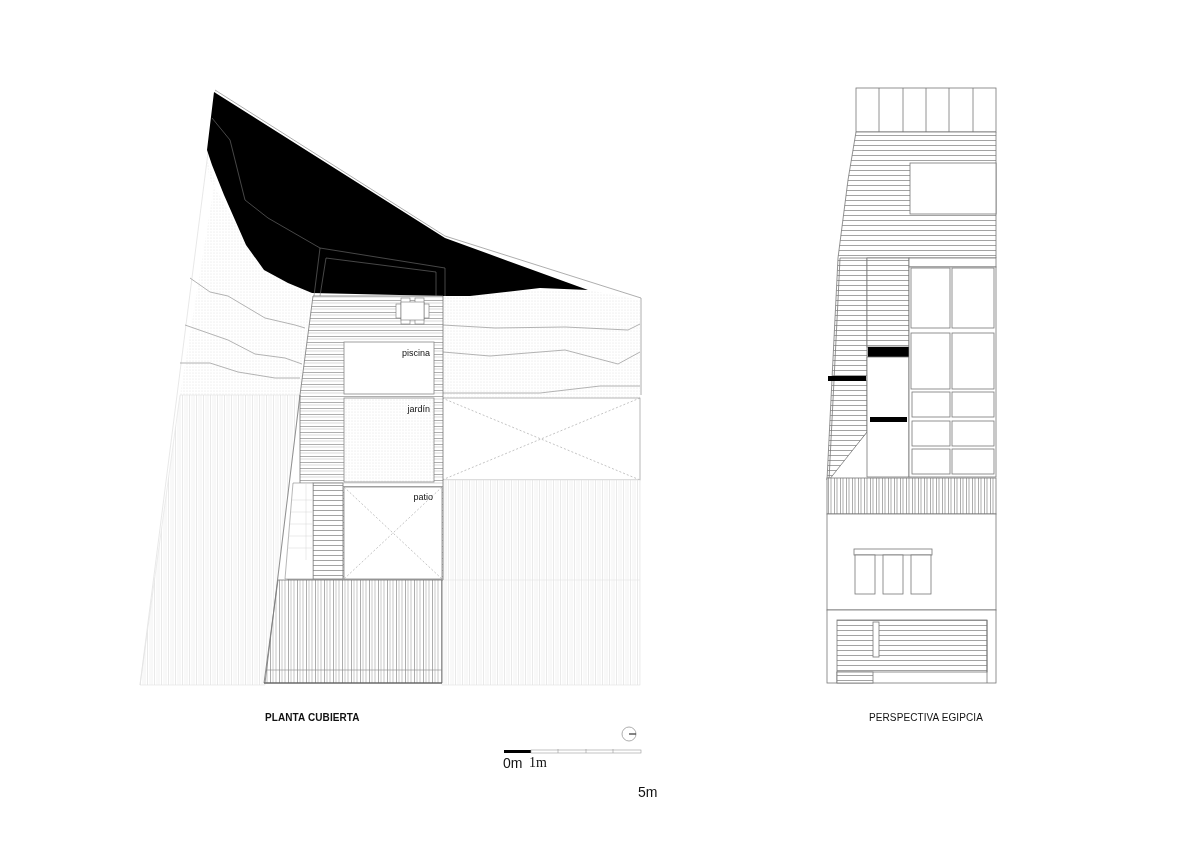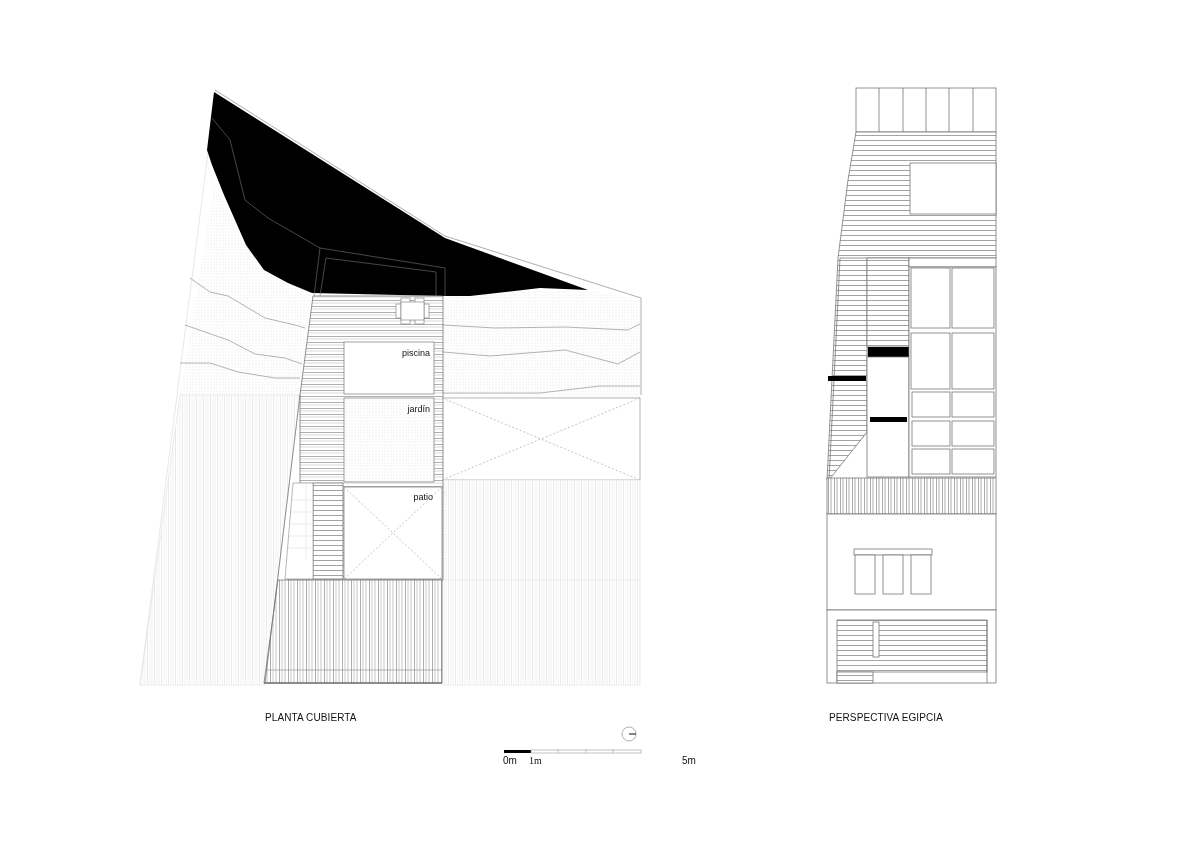--- a/index.html
+++ b/index.html
@@ -1,20 +1,20 @@
 <!DOCTYPE html>
 <html><head>
 <meta charset="utf-8">
 <style>
   html, body { margin: 0; padding: 0; background: #ffffff; }
   body { width: 1200px; height: 848px; position: relative; overflow: hidden; font-family: "Liberation Sans", sans-serif; }
   .drawing { position: absolute; left: 0; top: 0; }
   .caption { position: absolute; font-size: 10px; color: #111; letter-spacing: 0.1px; }
   .room-label { font-family: "Liberation Sans", sans-serif; font-size: 9px; fill: #111; }
-  .scale-label { position: absolute; font-size: 10px; color: #111; }
+  .scale-label { position: absolute; font-size: 14px; color: #111; }
 </style>
 </head>
 <body>
 
 <svg class="drawing" width="1200" height="848" viewBox="0 0 1200 848" xmlns="http://www.w3.org/2000/svg">
   <defs>
     <pattern id="dots" width="3" height="3" patternUnits="userSpaceOnUse">
       <rect width="3" height="3" fill="#ffffff"></rect>
       <circle cx="1" cy="1" r="0.45" fill="#c9c9c9"></circle>
     </pattern>
@@ -180,18 +180,18 @@
 
     <rect x="827" y="610" width="169" height="73" fill="#fff"></rect>
     <rect x="837" y="620" width="150" height="52" fill="url(#hlines-tight)"></rect>
     <rect x="873" y="622" width="6" height="35" fill="#fff"></rect>
     <line x1="837" y1="672" x2="837" y2="683"></line>
     <line x1="987" y1="620" x2="987" y2="683"></line>
     <rect x="837" y="672" width="36" height="11" fill="url(#hlines-tight)"></rect>
   </g>
 </svg>
 
-<div class="caption" style="left:265px; top:712px;">PLANTA CUBIERTA</div>
-<div class="caption" style="left:829px; top:712px;">PERSPECTIVA EGIPCIA</div>
+<div class="caption" style="left:265px; top:712px;font-weight:bold;">PLANTA CUBIERTA</div>
+<div class="caption" style="left:869px; top:712px;">PERSPECTIVA EGIPCIA</div>
 
 <div class="scale-label" style="left:503px; top:755px;">0m</div>
 <div class="scale-label" style="left:529px; top:755px;font-family:Liberation Serif, serif;">1m</div>
-<div class="scale-label" style="left:638px; top:755px;margin-left:44px;">5m</div>
+<div class="scale-label" style="left:638px; top:784px;">5m</div>
 
 </body></html>

